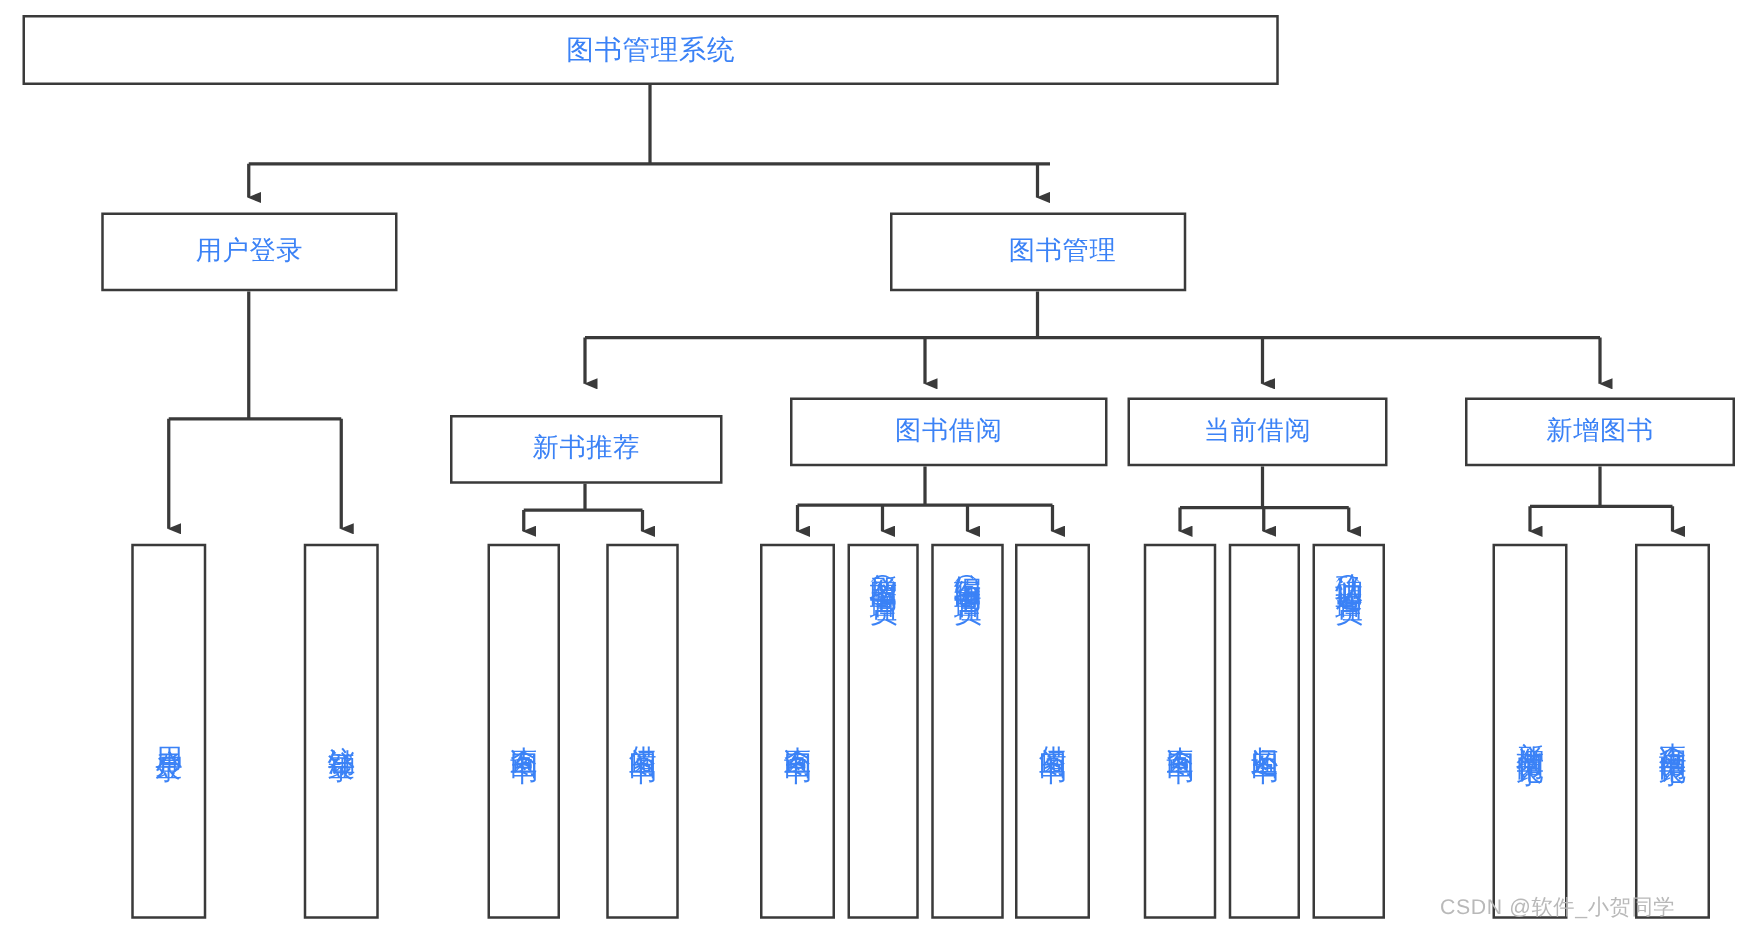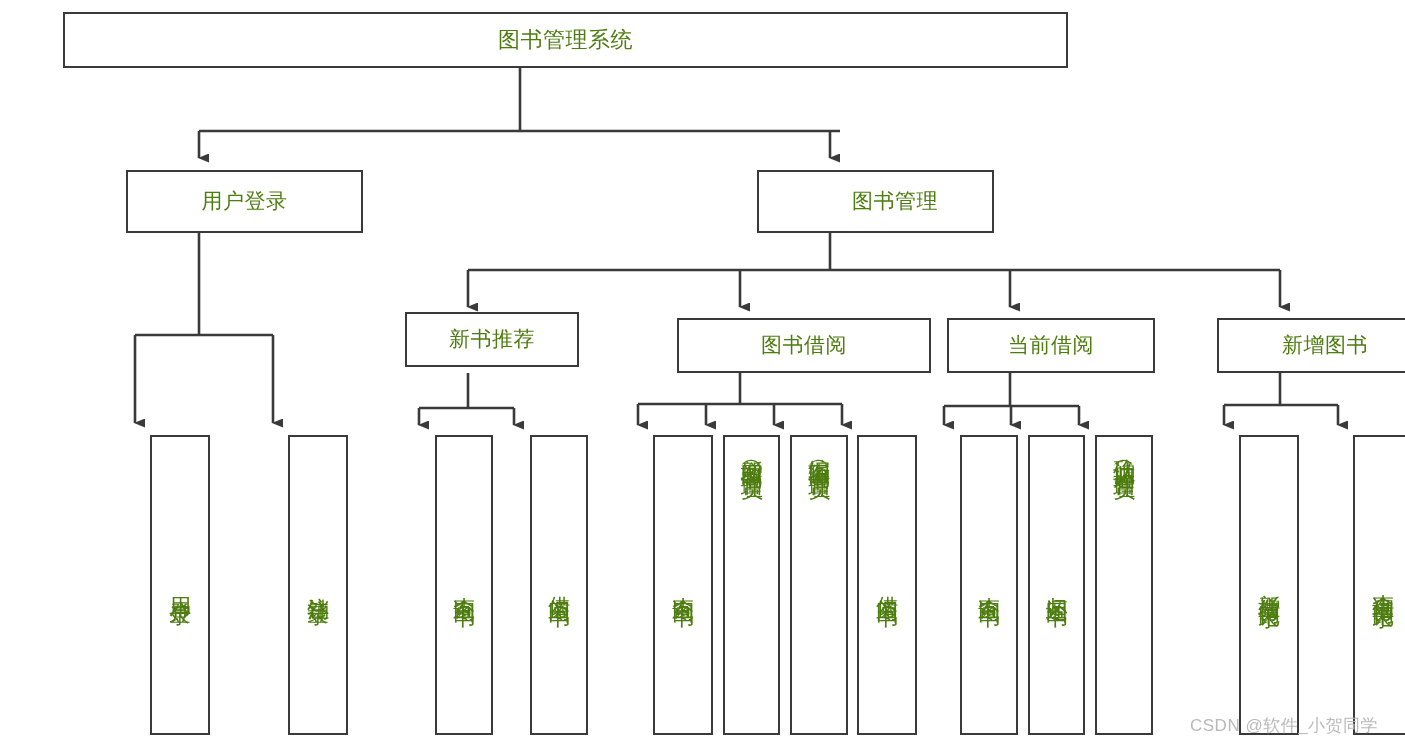--- a/index.html
+++ b/index.html
@@ -27,22 +27,21 @@
     pointer-events: none;
   }
   .node {
     position: absolute;
     box-sizing: border-box;
     border: 2px solid #3a3a3a;
     background: #ffffff;
     display: flex;
     align-items: center;
     justify-content: center;
-    color: #4d7c0f;
-    margin-left: 45px;
+    color: #3b82f6;
   }
   .node .lbl {
     display: block;
     text-align: center;
     line-height: 1.18;
     letter-spacing: 0.5px;
   }
   
   .node.horiz .lbl {
     font-size: 21px;
@@ -137,21 +136,21 @@
   </div>
 
   <div class="node horiz" style="left:81px; top:170px; width:237px; height:63px;">
     <span class="lbl">用户登录</span>
   </div>
 
   <div class="node horiz" style="left:712px; top:170px; width:237px; height:63px;padding-left:39px;">
     <span class="lbl">图书管理</span>
   </div>
 
-  <div class="node horiz" style="left:360px; top:312px; width:174px; height:55px;">
+  <div class="node horiz" style="left:360px; top:332px; width:218px; height:55px;">
     <span class="lbl">新书推荐</span>
   </div>
 
   <div class="node horiz" style="left:632px; top:318px; width:254px; height:55px;">
     <span class="lbl">图书借阅</span>
   </div>
 
   <div class="node horiz" style="left:902px; top:318px; width:208px; height:55px;">
     <span class="lbl">当前借阅</span>
   </div>
@@ -205,15 +204,15 @@
   </div>
 
   <div class="node vert mid" style="left:1194px; top:435px; width:60px; height:300px;">
     <span class="lbl">新增借阅记录</span>
   </div>
 
   <div class="node vert mid" style="left:1308px; top:435px; width:60px; height:300px;">
     <span class="lbl">查询借阅记录</span>
   </div>
 
-  <div class="watermark" style="left:1190px; top:714px;">CSDN @软件_小贺同学</div>
+  <div class="watermark" style="left:1152px; top:714px;">CSDN @软件_小贺同学</div>
 
 </div>
 
 </body></html>

